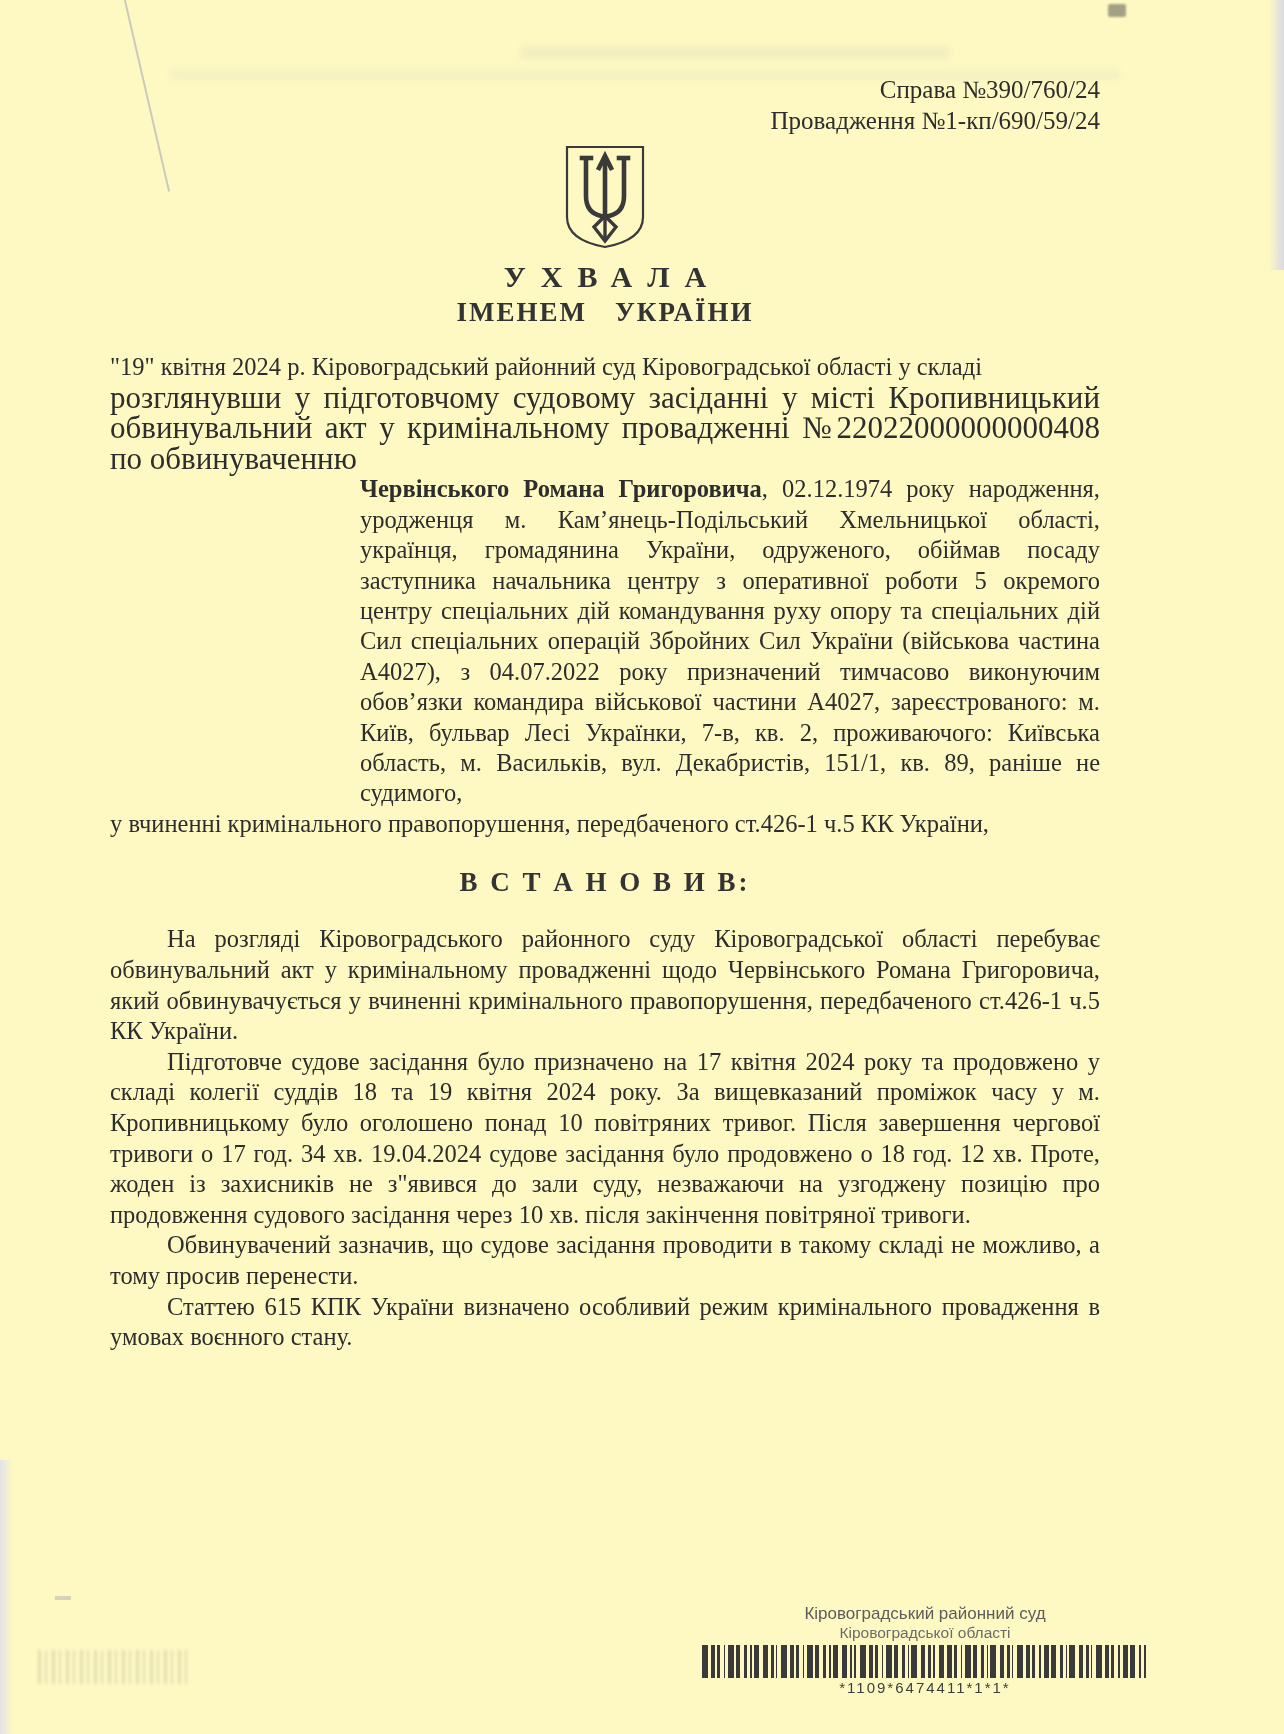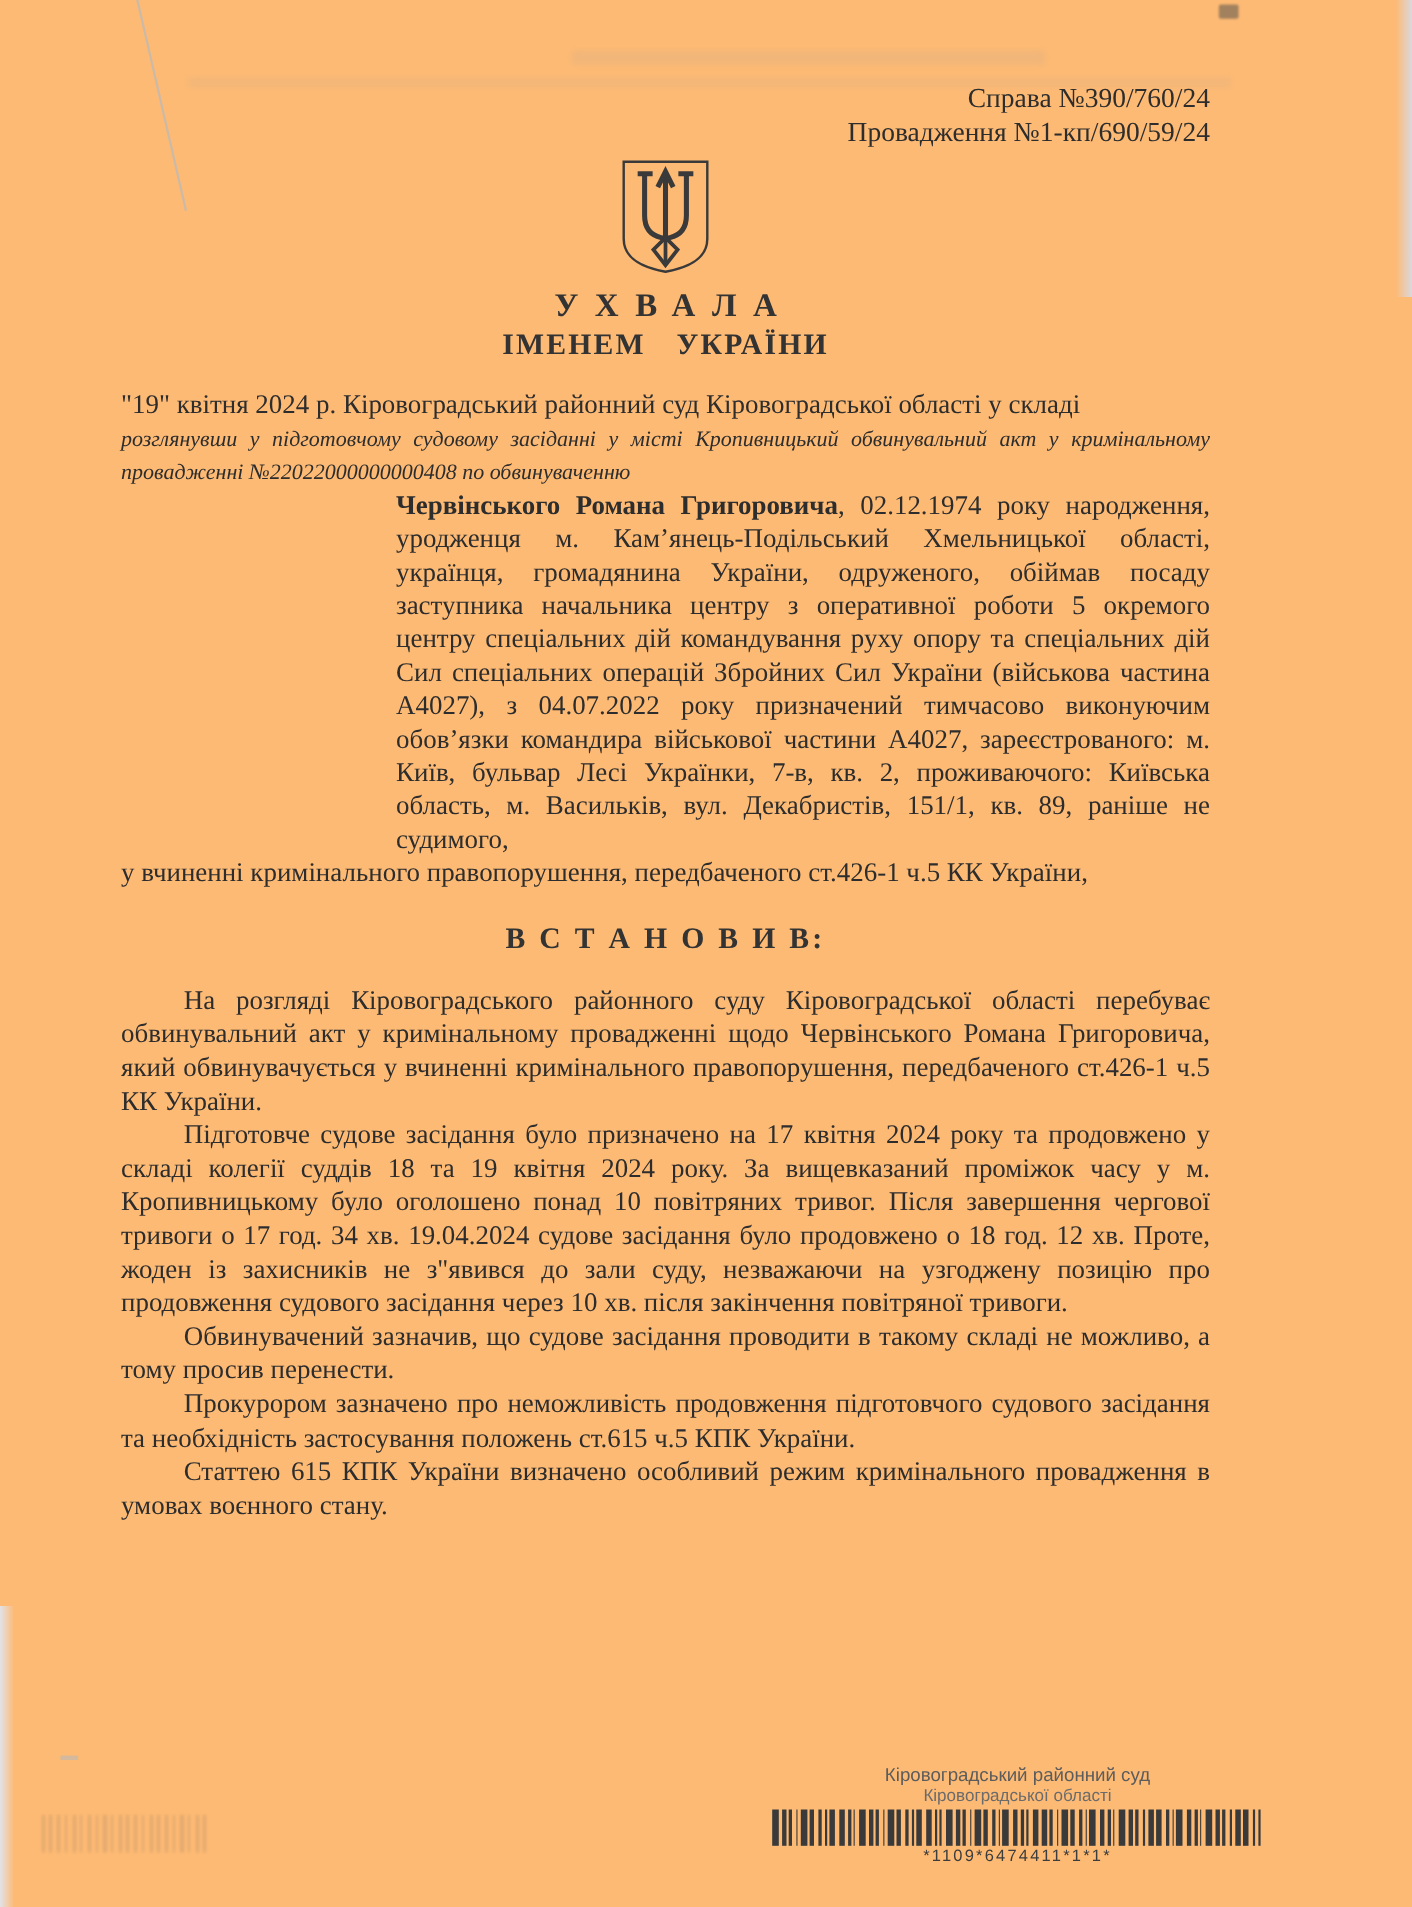--- a/index.html
+++ b/index.html
@@ -1,30 +1,30 @@
 <!DOCTYPE html>
 <html><head>
 <meta charset="utf-8">
 <style>
   html,body{margin:0;padding:0;background:#e9e9ed;}
   .page{
     position:relative;width:1284px;height:1734px;margin:0 auto;
-    background:#fdba74;overflow:hidden;
+    background:#fef9c3;overflow:hidden;
     font-family:"Liberation Serif","DejaVu Serif",serif;
     color:#2d2d2d;
   }
   .content{position:absolute;left:110px;top:74px;width:990px;}
   .case-header{text-align:right;font-size:25px;line-height:31px;}
   .emblem-wrap{text-align:center;margin-top:8px;}
   .doc-title{text-align:center;font-weight:bold;font-size:30px;letter-spacing:15px;text-indent:15px;margin-top:6px;color:#333;}
   .doc-subtitle{text-align:center;font-weight:bold;font-size:27px;letter-spacing:2px;margin-top:3px;color:#333;}
   .doc-subtitle .w2{margin-left:28px;margin-top:24px;}
   .intro{margin-top:24px;font-size:24.5px;line-height:30.6px;}
   .composition div{margin-left:58px;}
-  .considering{text-align:justify;font-size:20px;line-height:30.6px;font-style:italic;}
+  .considering{text-align:justify;font-size:31px;line-height:30.6px;}
   .accused{margin-left:250px;width:740px;text-align:justify;font-size:24.5px;line-height:30.4px;}
   .accused .name{font-weight:bold;}
   .charge{font-size:24.5px;line-height:30.6px;}
   .established{text-align:center;font-weight:bold;font-size:27px;letter-spacing:3px;margin:28px 0 26px;color:#333;}
   .paragraphs p{margin:0;text-align:justify;text-indent:57px;font-size:24.5px;line-height:30.6px;}
   
   .stamp{position:absolute;left:702px;top:1604px;width:446px;text-align:center;
          font-family:"Liberation Sans","DejaVu Sans",sans-serif;color:#5c5c5c;}
   .stamp .l1{font-size:17px;line-height:20px;}
   .stamp .l2{font-size:15.5px;line-height:18px;color:#6b6b6b;}
@@ -98,21 +98,20 @@
     </div>
 
     <div class="charge">у вчиненні кримінального правопорушення, передбаченого ст.426-1 ч.5 КК України,</div>
 
     <div class="established">В С Т А Н О В И В:</div>
 
     <div class="paragraphs">
       <p>На розгляді Кіровоградського районного суду Кіровоградської області перебуває обвинувальний акт у кримінальному провадженні щодо Червінського Романа Григоровича, який обвинувачується у вчиненні кримінального правопорушення, передбаченого ст.426-1 ч.5 КК України.</p>
       <p>Підготовче судове засідання було призначено на 17 квітня 2024 року та продовжено у складі колегії суддів 18 та 19 квітня 2024 року. За вищевказаний проміжок часу у м. Кропивницькому було оголошено понад 10 повітряних тривог. Після завершення чергової тривоги о 17 год. 34 хв. 19.04.2024 судове засідання було продовжено о 18 год. 12 хв. Проте, жоден із захисників не з"явився до зали суду, незважаючи на узгоджену позицію про продовження судового засідання через 10 хв. після закінчення повітряної тривоги.</p>
       <p>Обвинувачений зазначив, що судове засідання проводити в такому складі не можливо, а тому просив перенести.</p>
-      <p>Прокурором зазначено про неможливість продовження підготовчого судового засідання та необхідність застосування положень ст.615 ч.5 КПК України.</p>
       <p>Статтею 615 КПК України визначено особливий режим кримінального провадження в умовах воєнного стану.</p>
     </div>
 
   </div>
 
   <div class="stamp">
     <div class="l1">Кіровоградський районний суд</div>
     <div class="l2">Кіровоградської області</div>
     <div class="barcode">
         <span style="width: 6px; margin-right: 3px;"></span>

